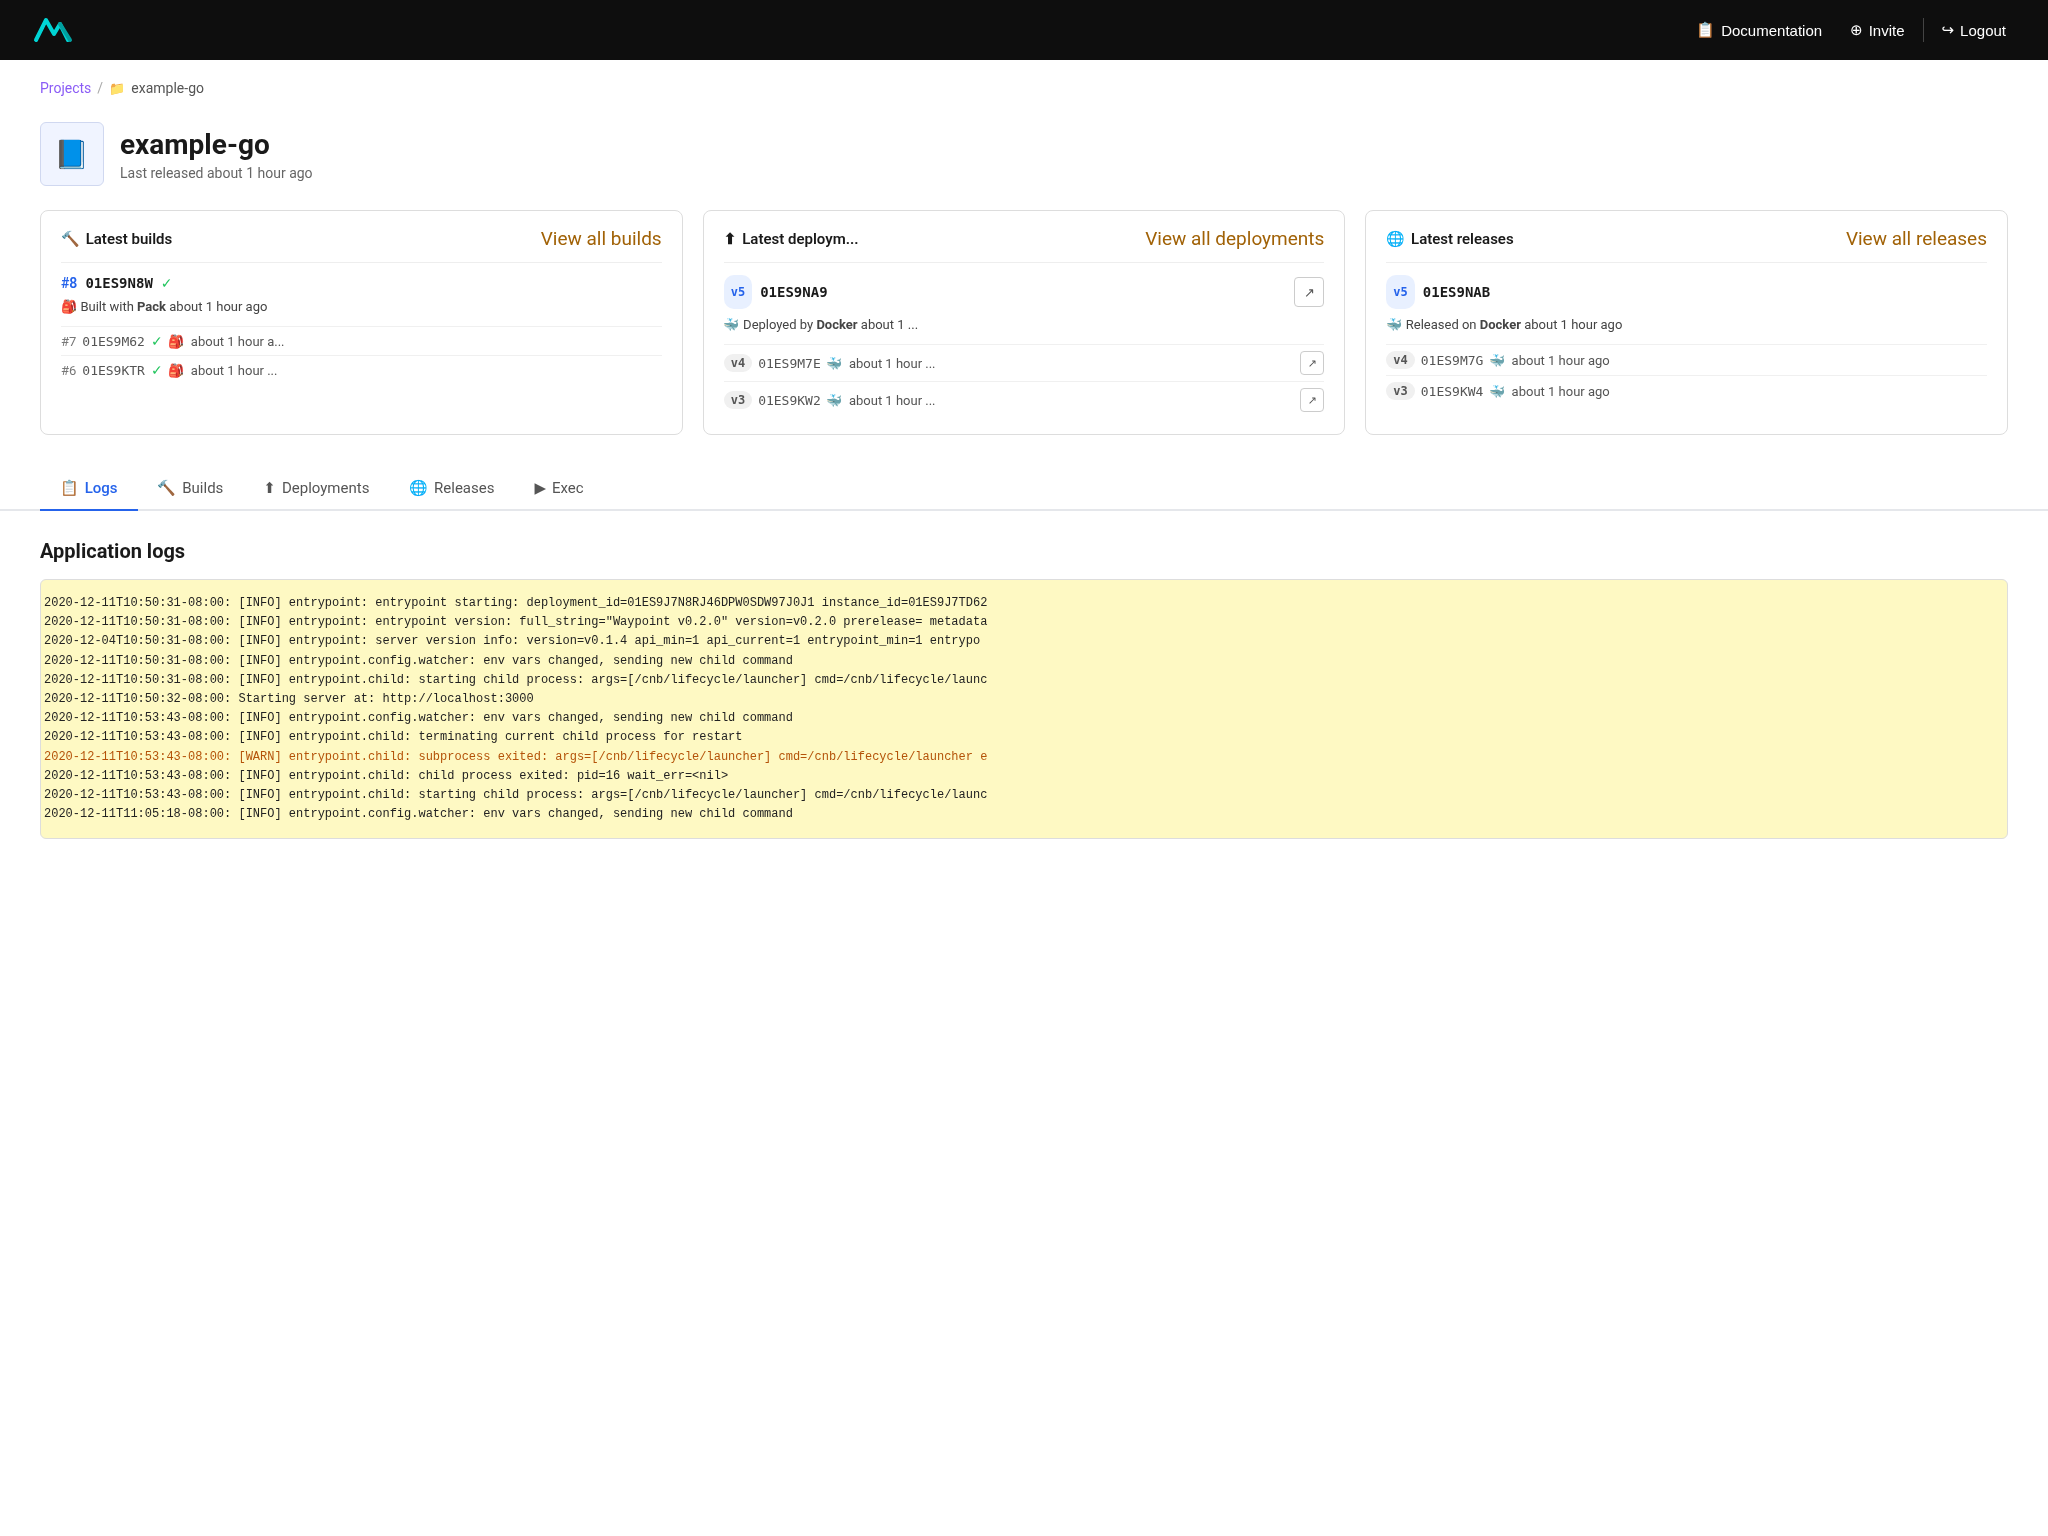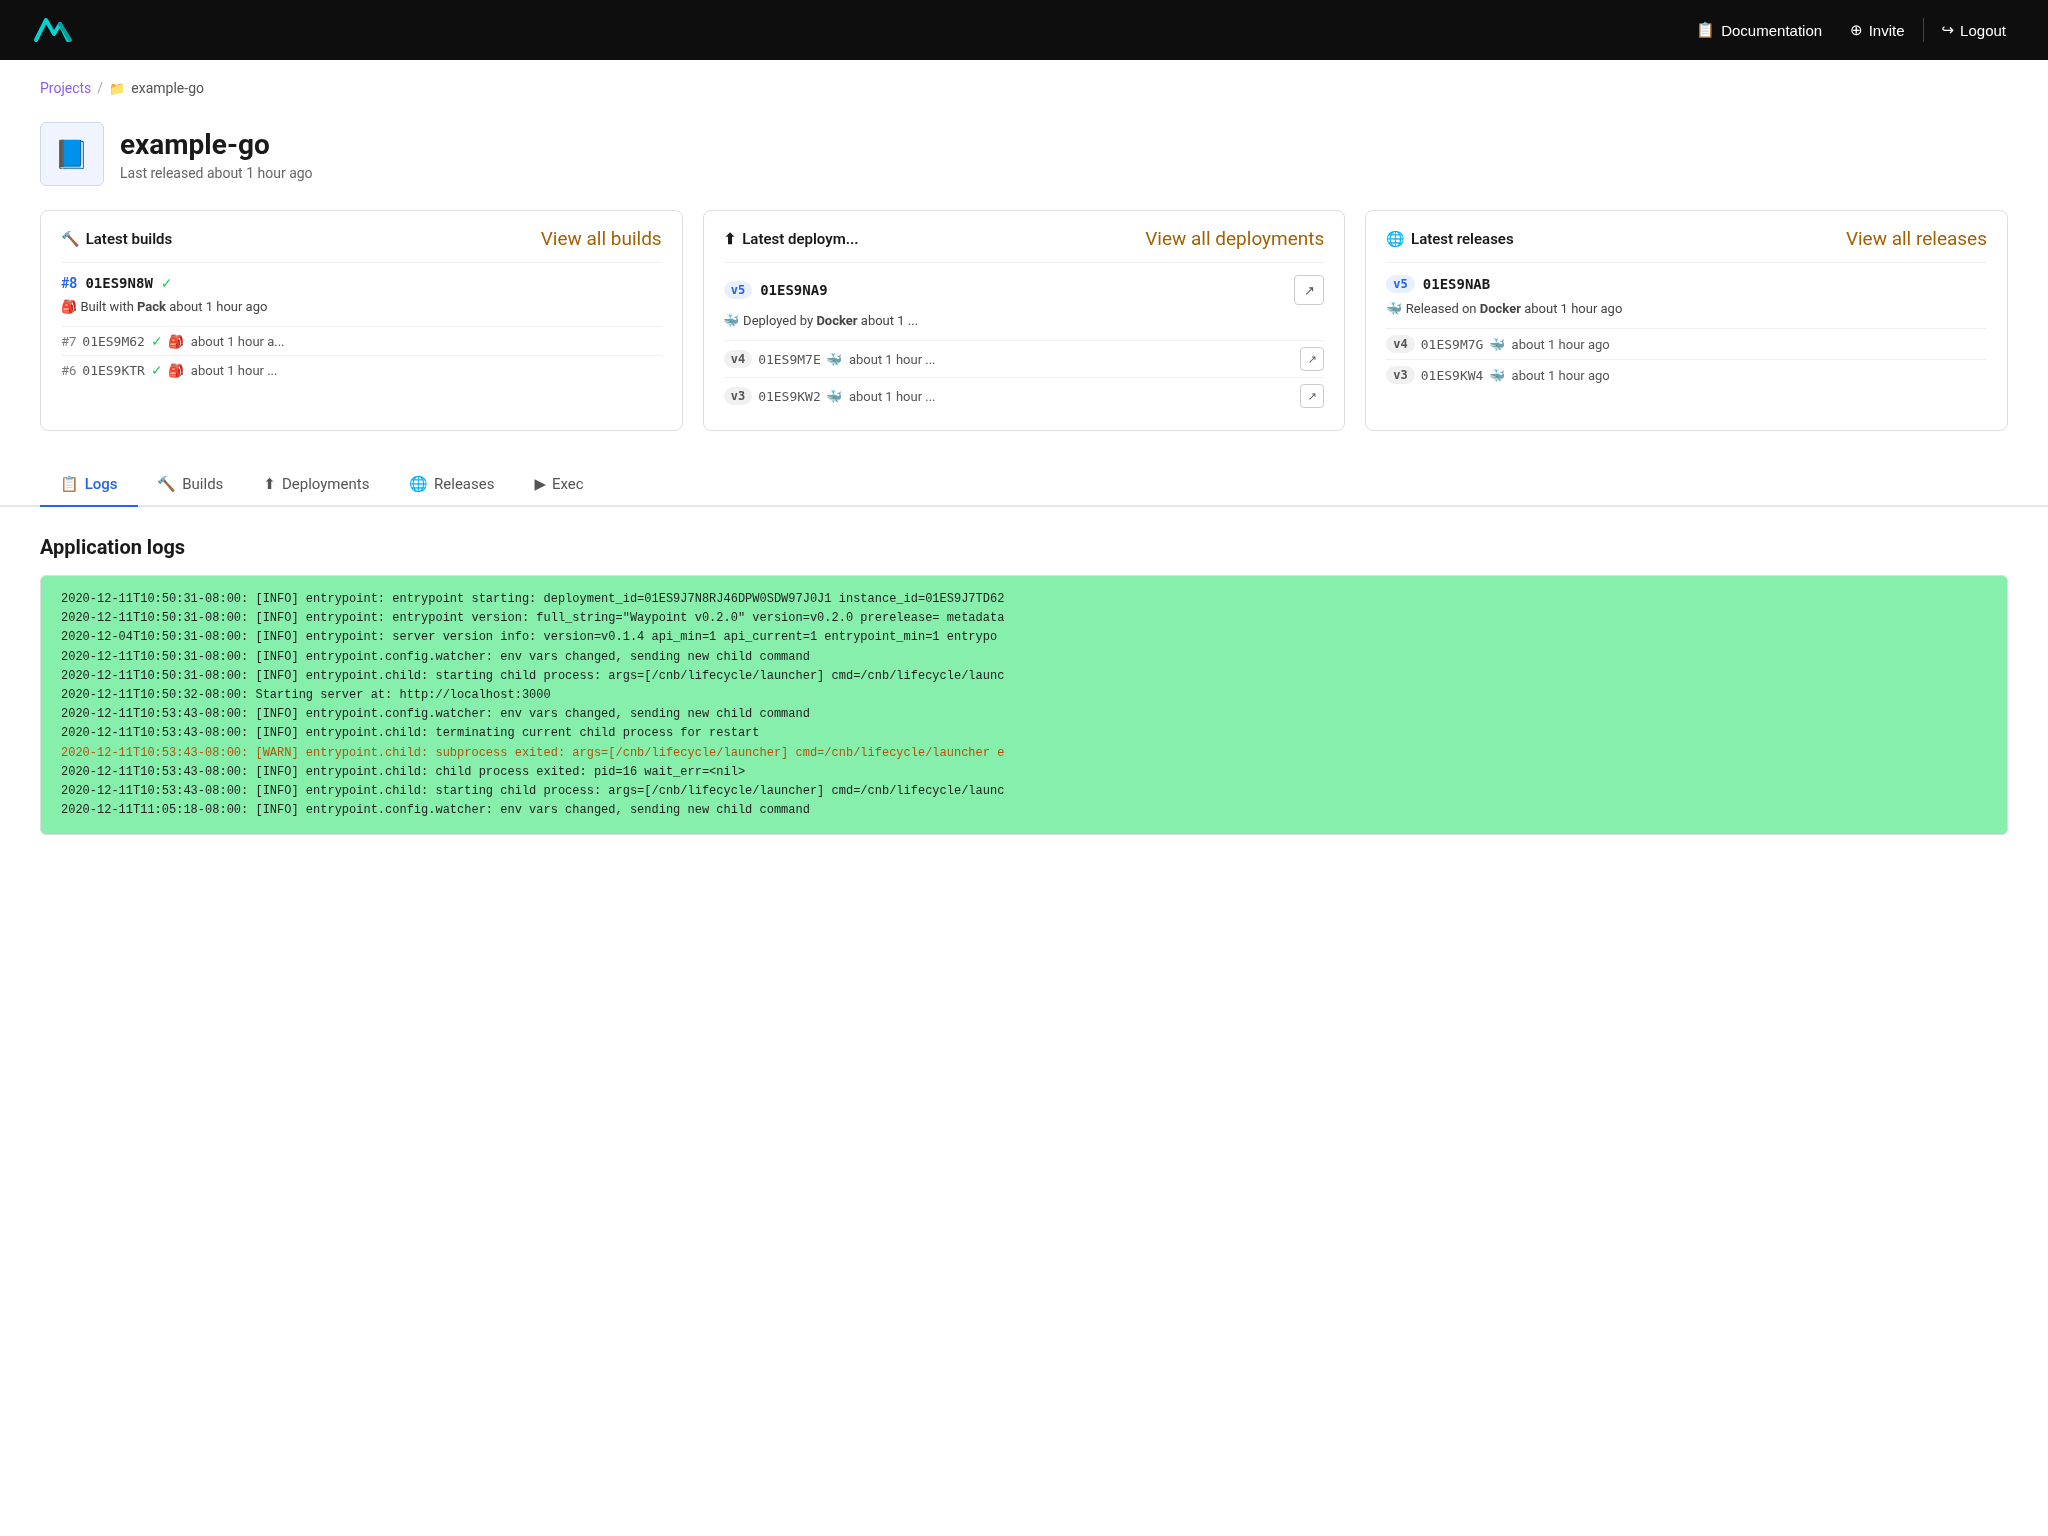--- a/index.html
+++ b/index.html
@@ -135,21 +135,21 @@
     }
     .build-row-secondary .num { color: #777; }
     .build-id-small { font-family: monospace; font-size: 13px; }
 
     
     .version-badge {
       background: #e8f0ff;
       color: #2563eb;
       font-size: 12px;
       font-weight: 600;
-      padding: 2px 7px;
+      padding: 10px 7px;
       border-radius: 10px;
       font-family: monospace;
     }
     .version-badge-gray {
       background: #f0f0f0;
       color: #555;
       font-size: 12px;
       font-weight: 600;
       padding: 2px 7px;
       border-radius: 10px;
@@ -211,22 +211,22 @@
       border-bottom-color: #2563eb;
       font-weight: 500;
     }
 
     
     .logs-section { padding: 28px 40px; }
     .logs-title { font-size: 20px; font-weight: 700; margin-bottom: 16px; }
     .logs-box {
       border: 1px solid #ddd;
       border-radius: 6px;
-      background: #86efac;
-      padding: 14px 20px;
+      background: #fef9c3;
+      padding: 14px 3px;
       font-family: 'Courier New', monospace;
       font-size: 12px;
       line-height: 1.6;
       overflow: hidden;
       max-height: 260px;
       overflow-y: auto;
       color: #222;
     }
     .log-line { white-space: pre; overflow: hidden; text-overflow: ellipsis; }
     .log-line.warn { color: #b45309; }

